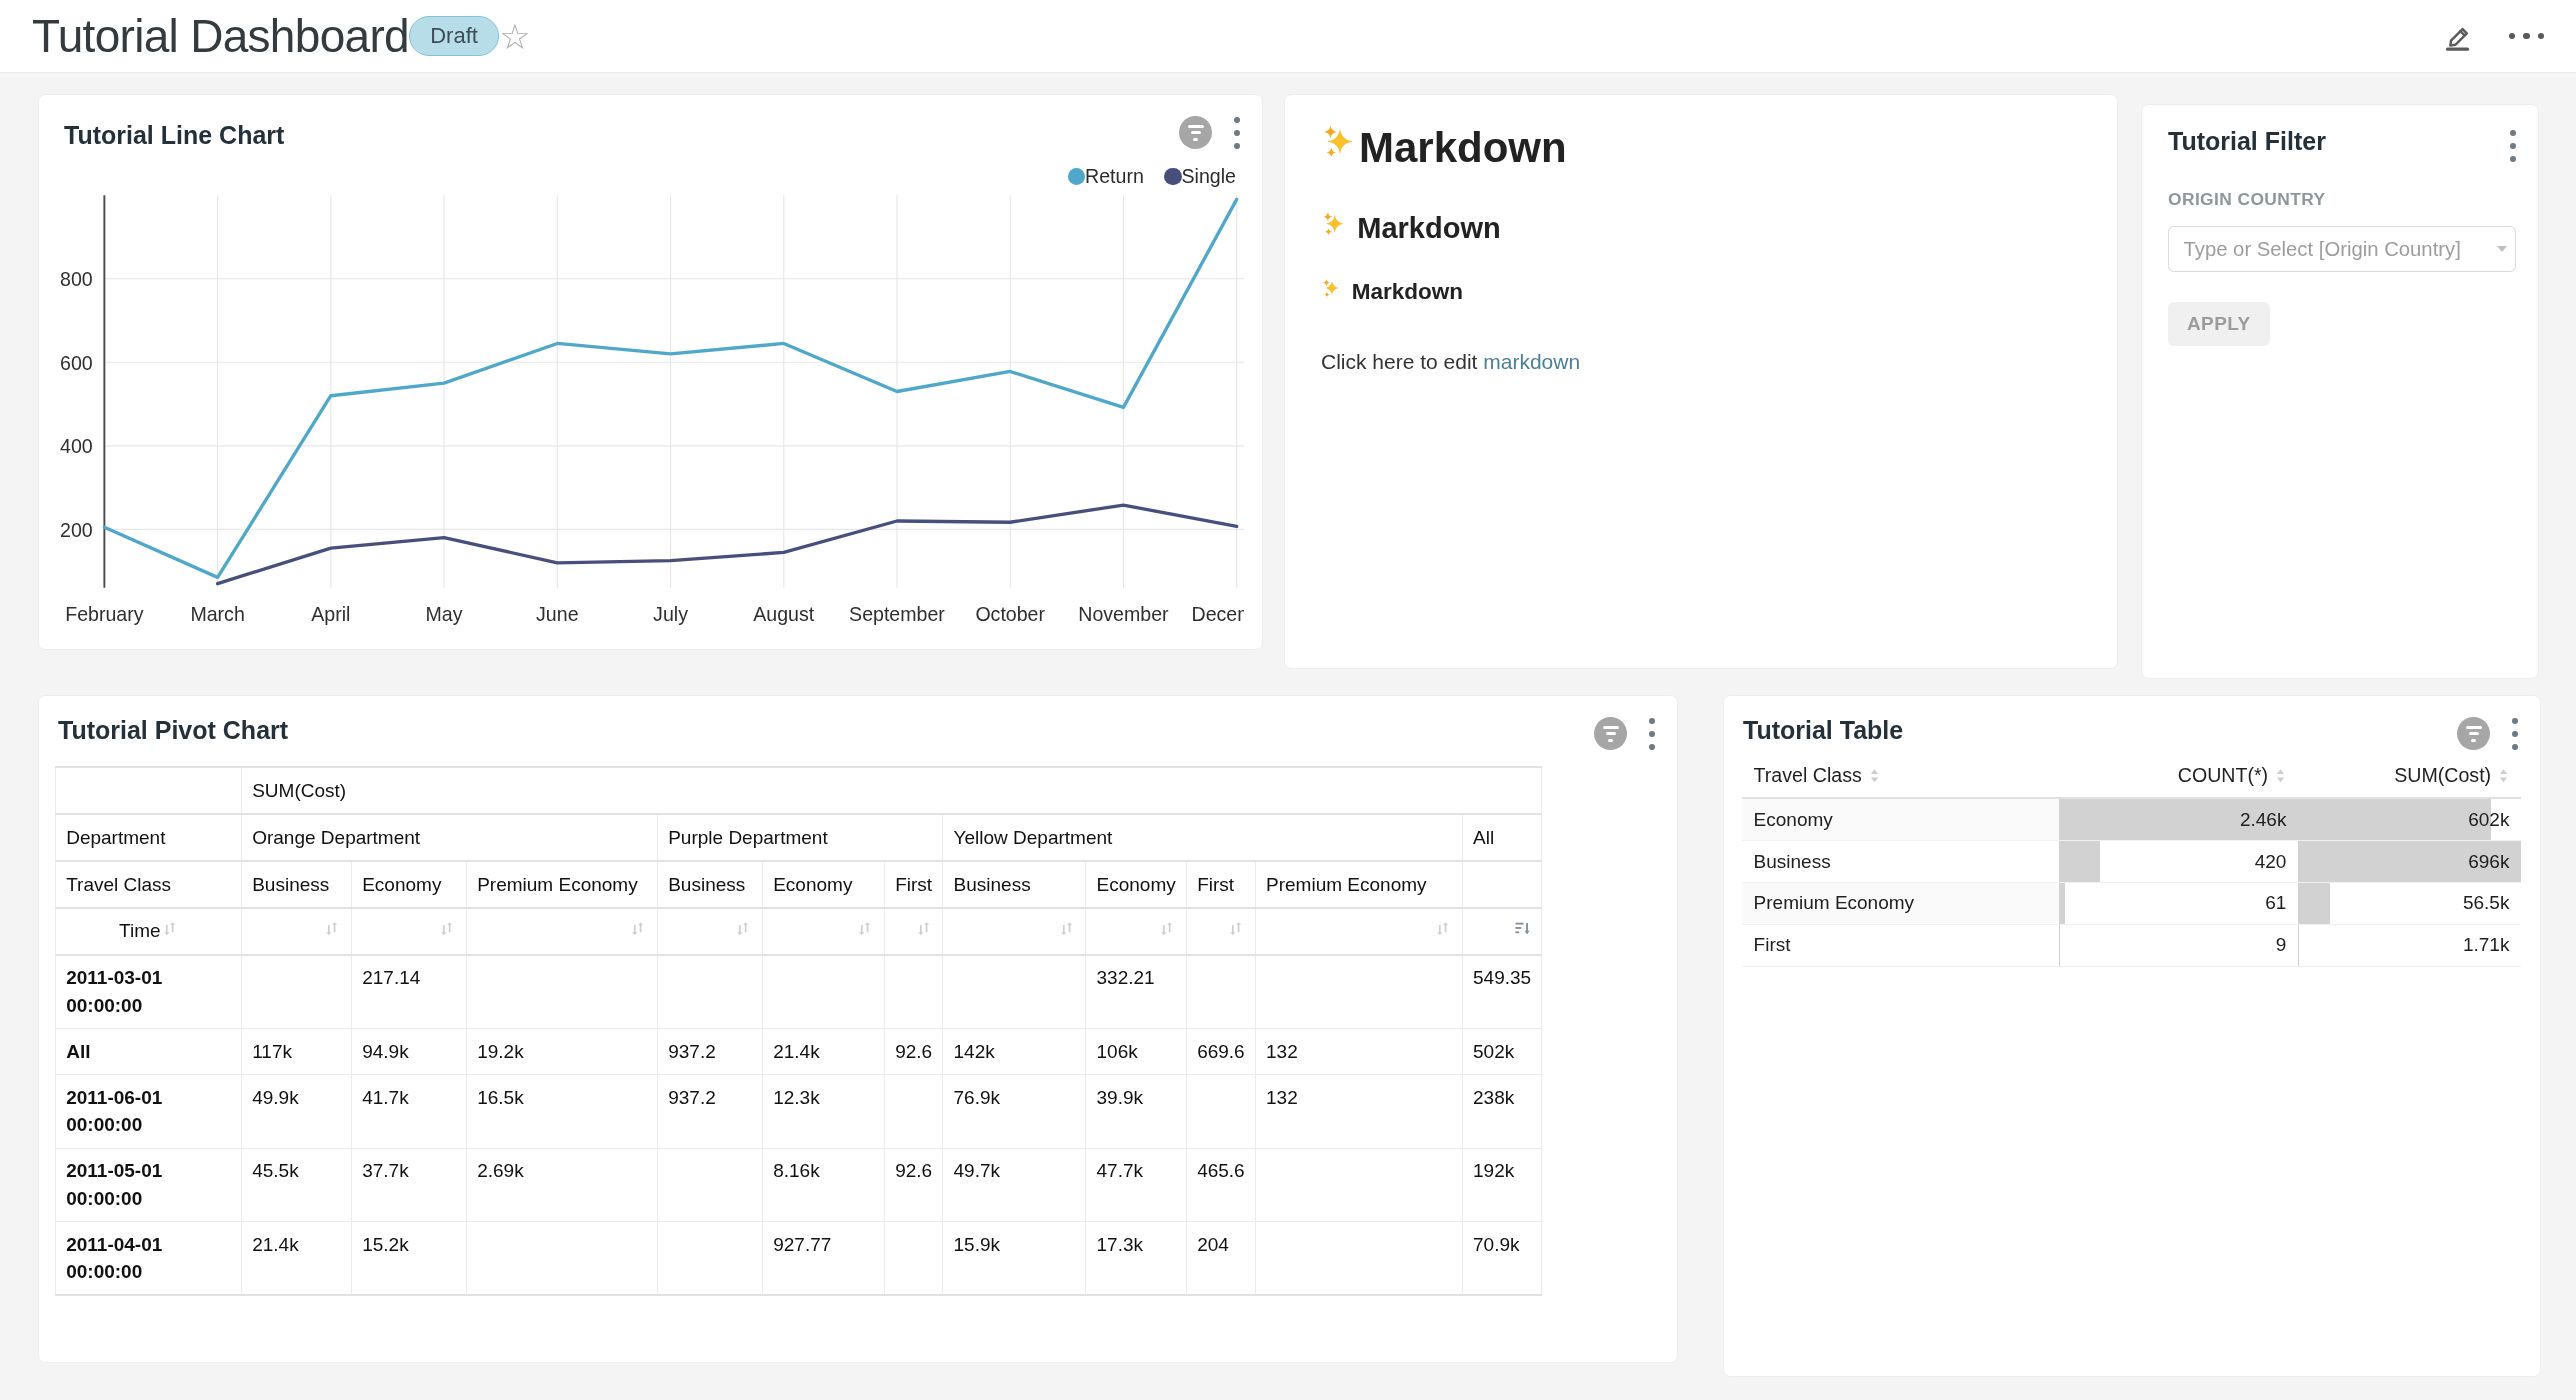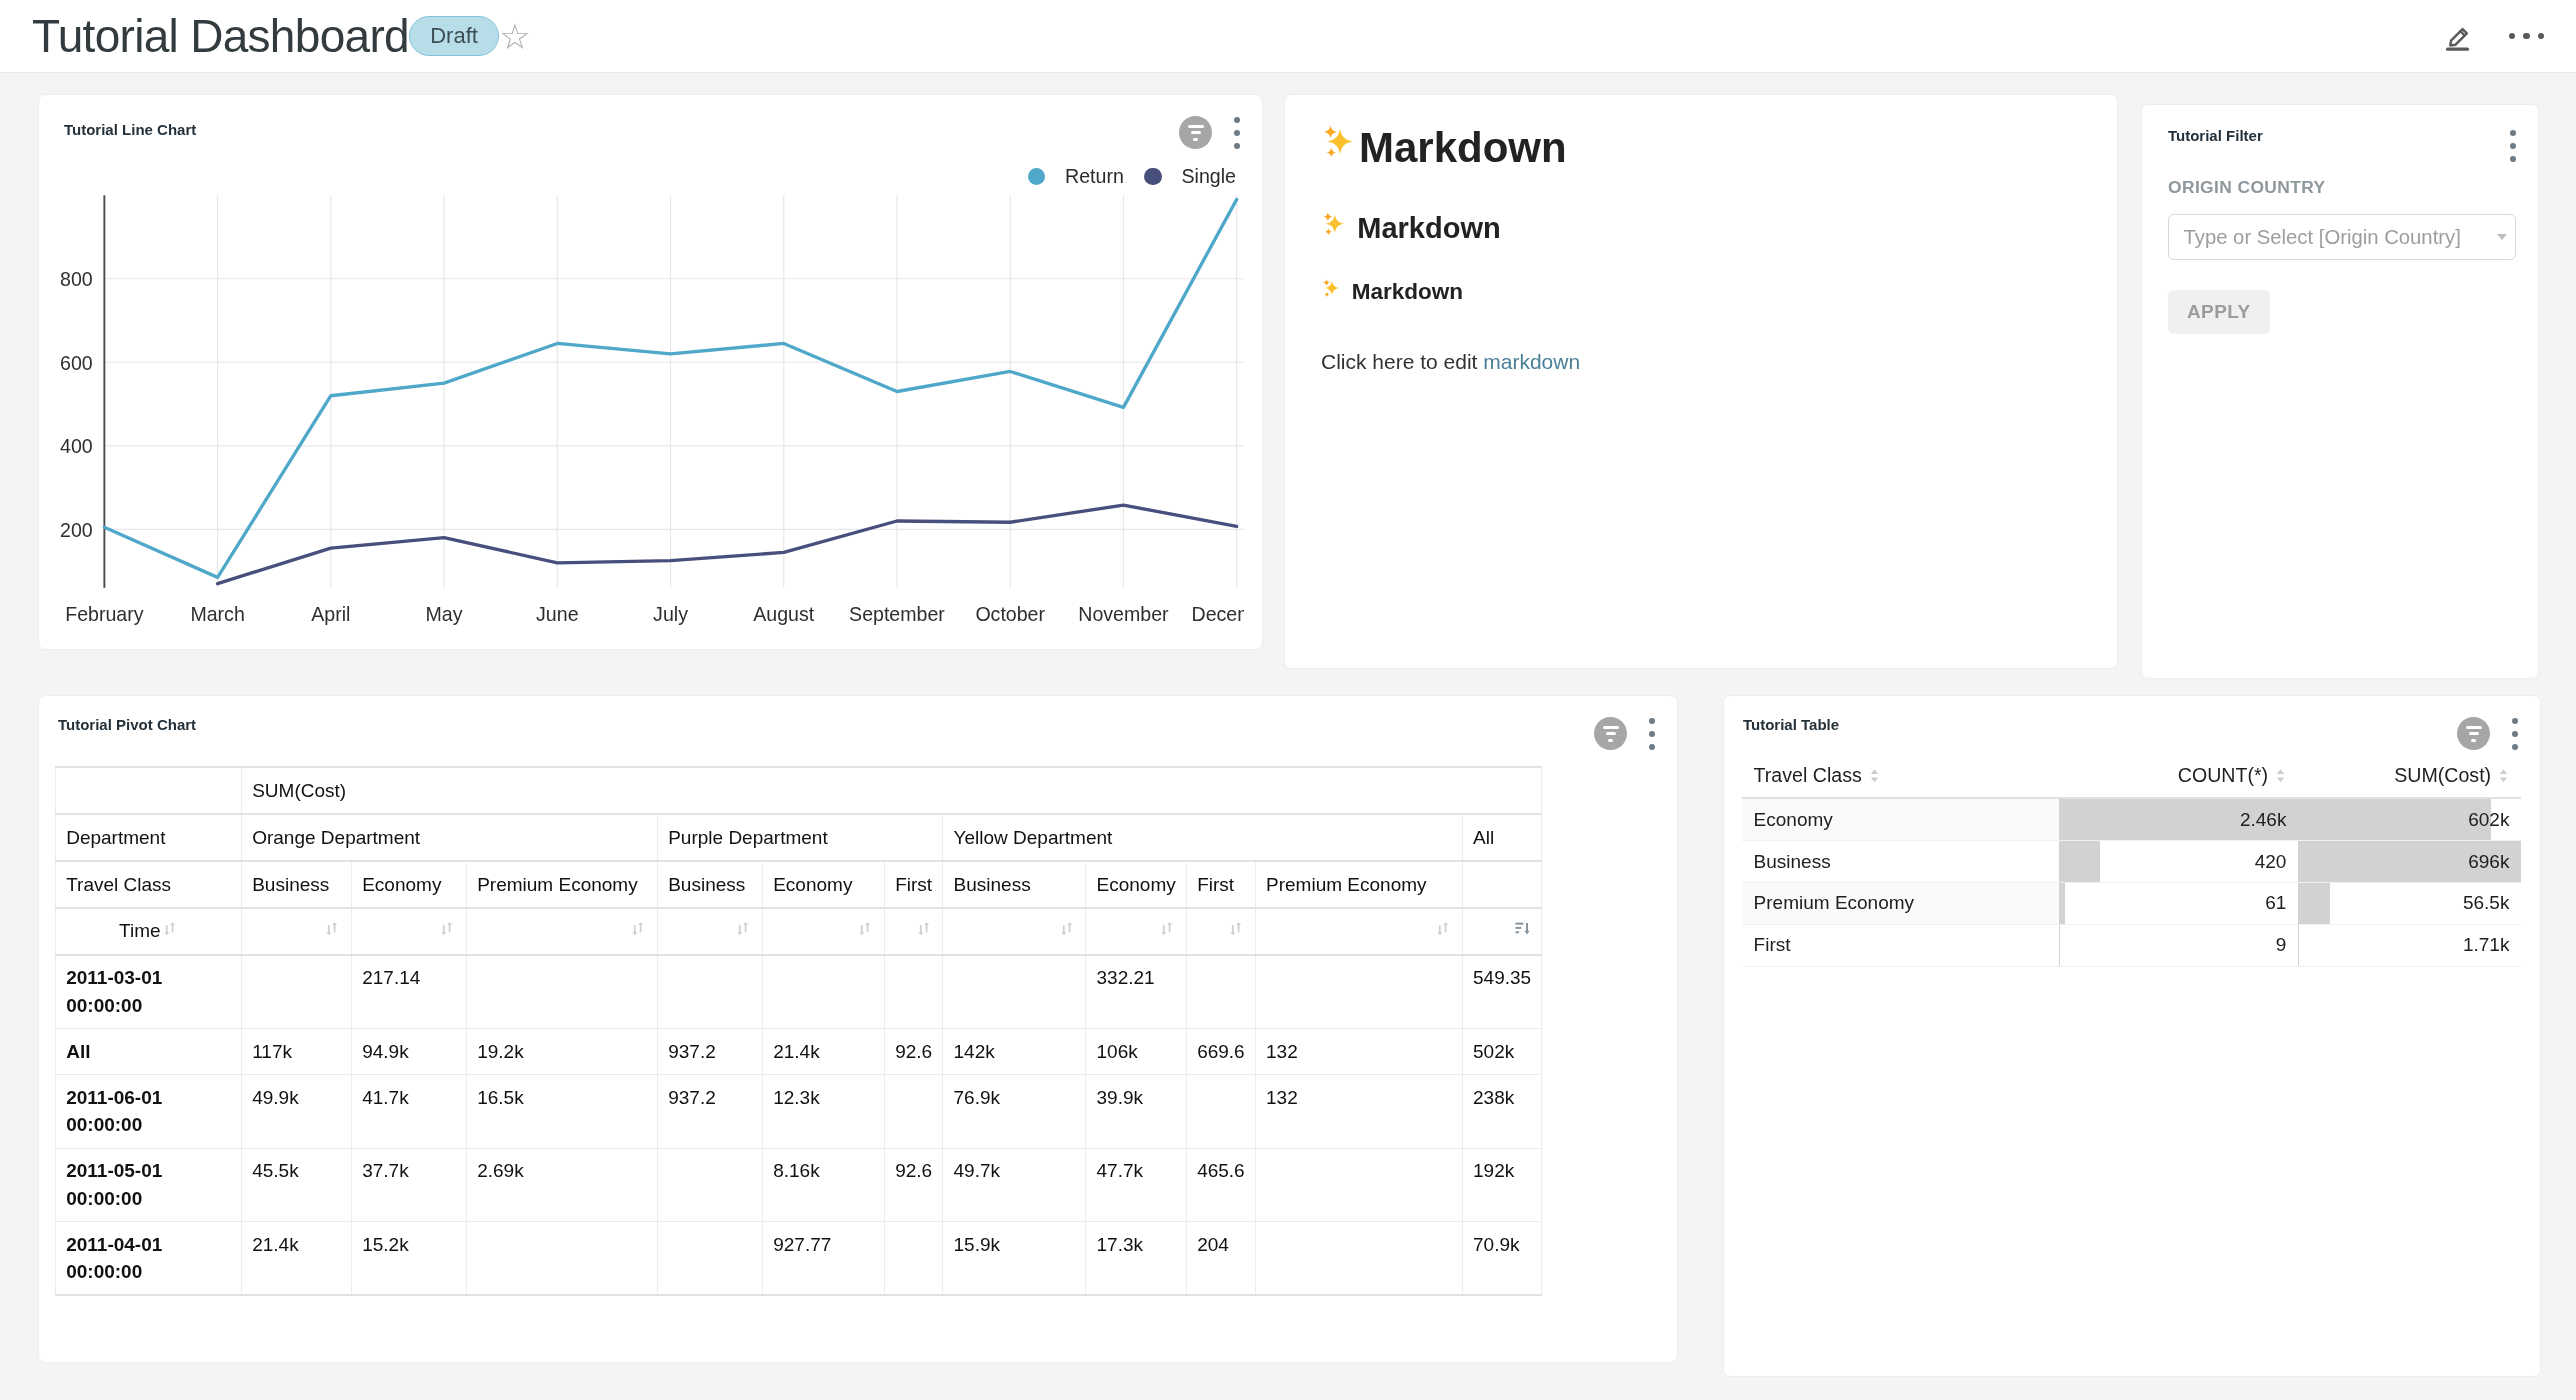--- a/index.html
+++ b/index.html
@@ -26,33 +26,33 @@
     background:rgba(0,0,0,0.85); transform:rotate(45deg); }
 
   
   .card { position:absolute; background:#fff; border:0.7px solid #ededed; border-radius:7.3px; }
   .card-line   { left:38px;  top:94px; width:1225px; height:556px; }
   .card-md     { left:1284px; top:94px; width:834px; height:575px; padding:29px 36px; }
   .card-filter { left:2141px; top:104px; width:398px;  height:575px; padding:22px 26px; }
   .card-pivot  { left:38px;  top:695px; width:1640px; height:668px; }
   .card-table  { left:1723px; top:695px; width:818px; height:682px; }
 
-  .card-title { font-size:15px; font-weight:600; color:#24313a; }
+  .card-title { font-size:25px; font-weight:600; color:#24313a; }
   .card-head-abs { position:absolute; left:25px; top:26px; }
   .card-icons { position:absolute; right:19px; top:19px; display:flex; align-items:center; gap:19px; z-index:3; }
   .filter-badge { width:33px; height:33px; border-radius:50%; background:#a6a6a6; display:flex;
     flex-direction:column; align-items:center; justify-content:center; gap:3.6px; }
   .filter-badge i { display:block; height:2.9px; background:#fff; border-radius:1.5px; }
   .filter-badge i:nth-child(1){width:16px;} .filter-badge i:nth-child(2){width:10.2px;} .filter-badge i:nth-child(3){width:5.1px;}
   .dots-v { display:flex; flex-direction:column; gap:7.3px; padding:2.9px; }
   .dots-v i { width:5.8px; height:5.8px; border-radius:50%; background:#6e7b85; }
 
   
   .legend { position:absolute; right:26px; top:70px; display:flex; gap:20.3px; align-items:center; }
-  .legend-item { display:flex; align-items:center; gap:20px; font-size:19.6px; color:#2b2b2b; }
+  .legend-item { display:flex; align-items:center; gap:0; font-size:19.6px; color:#2b2b2b; }
   .legend-dot { width:17.4px; height:17.4px; border-radius:50%; }
   #line-chart-svg { position:absolute; left:0; top:0; }
 
   
   .md-h1 { font-size:42px; font-weight:600; color:#222; margin-bottom:39px; display:flex; align-items:center; }
   .md-h2 { font-size:29px; font-weight:600; color:#222; margin-bottom:32px; display:flex; align-items:center; gap:8.7px; }
   .md-h3 { font-size:22.5px; font-weight:600; color:#222; margin-bottom:44px; display:flex; align-items:center; gap:8.7px; }
   .md-p  { font-size:21px; color:#333; margin-top:20.3px; }
   .md-link { color:#4a7f98; }
 

